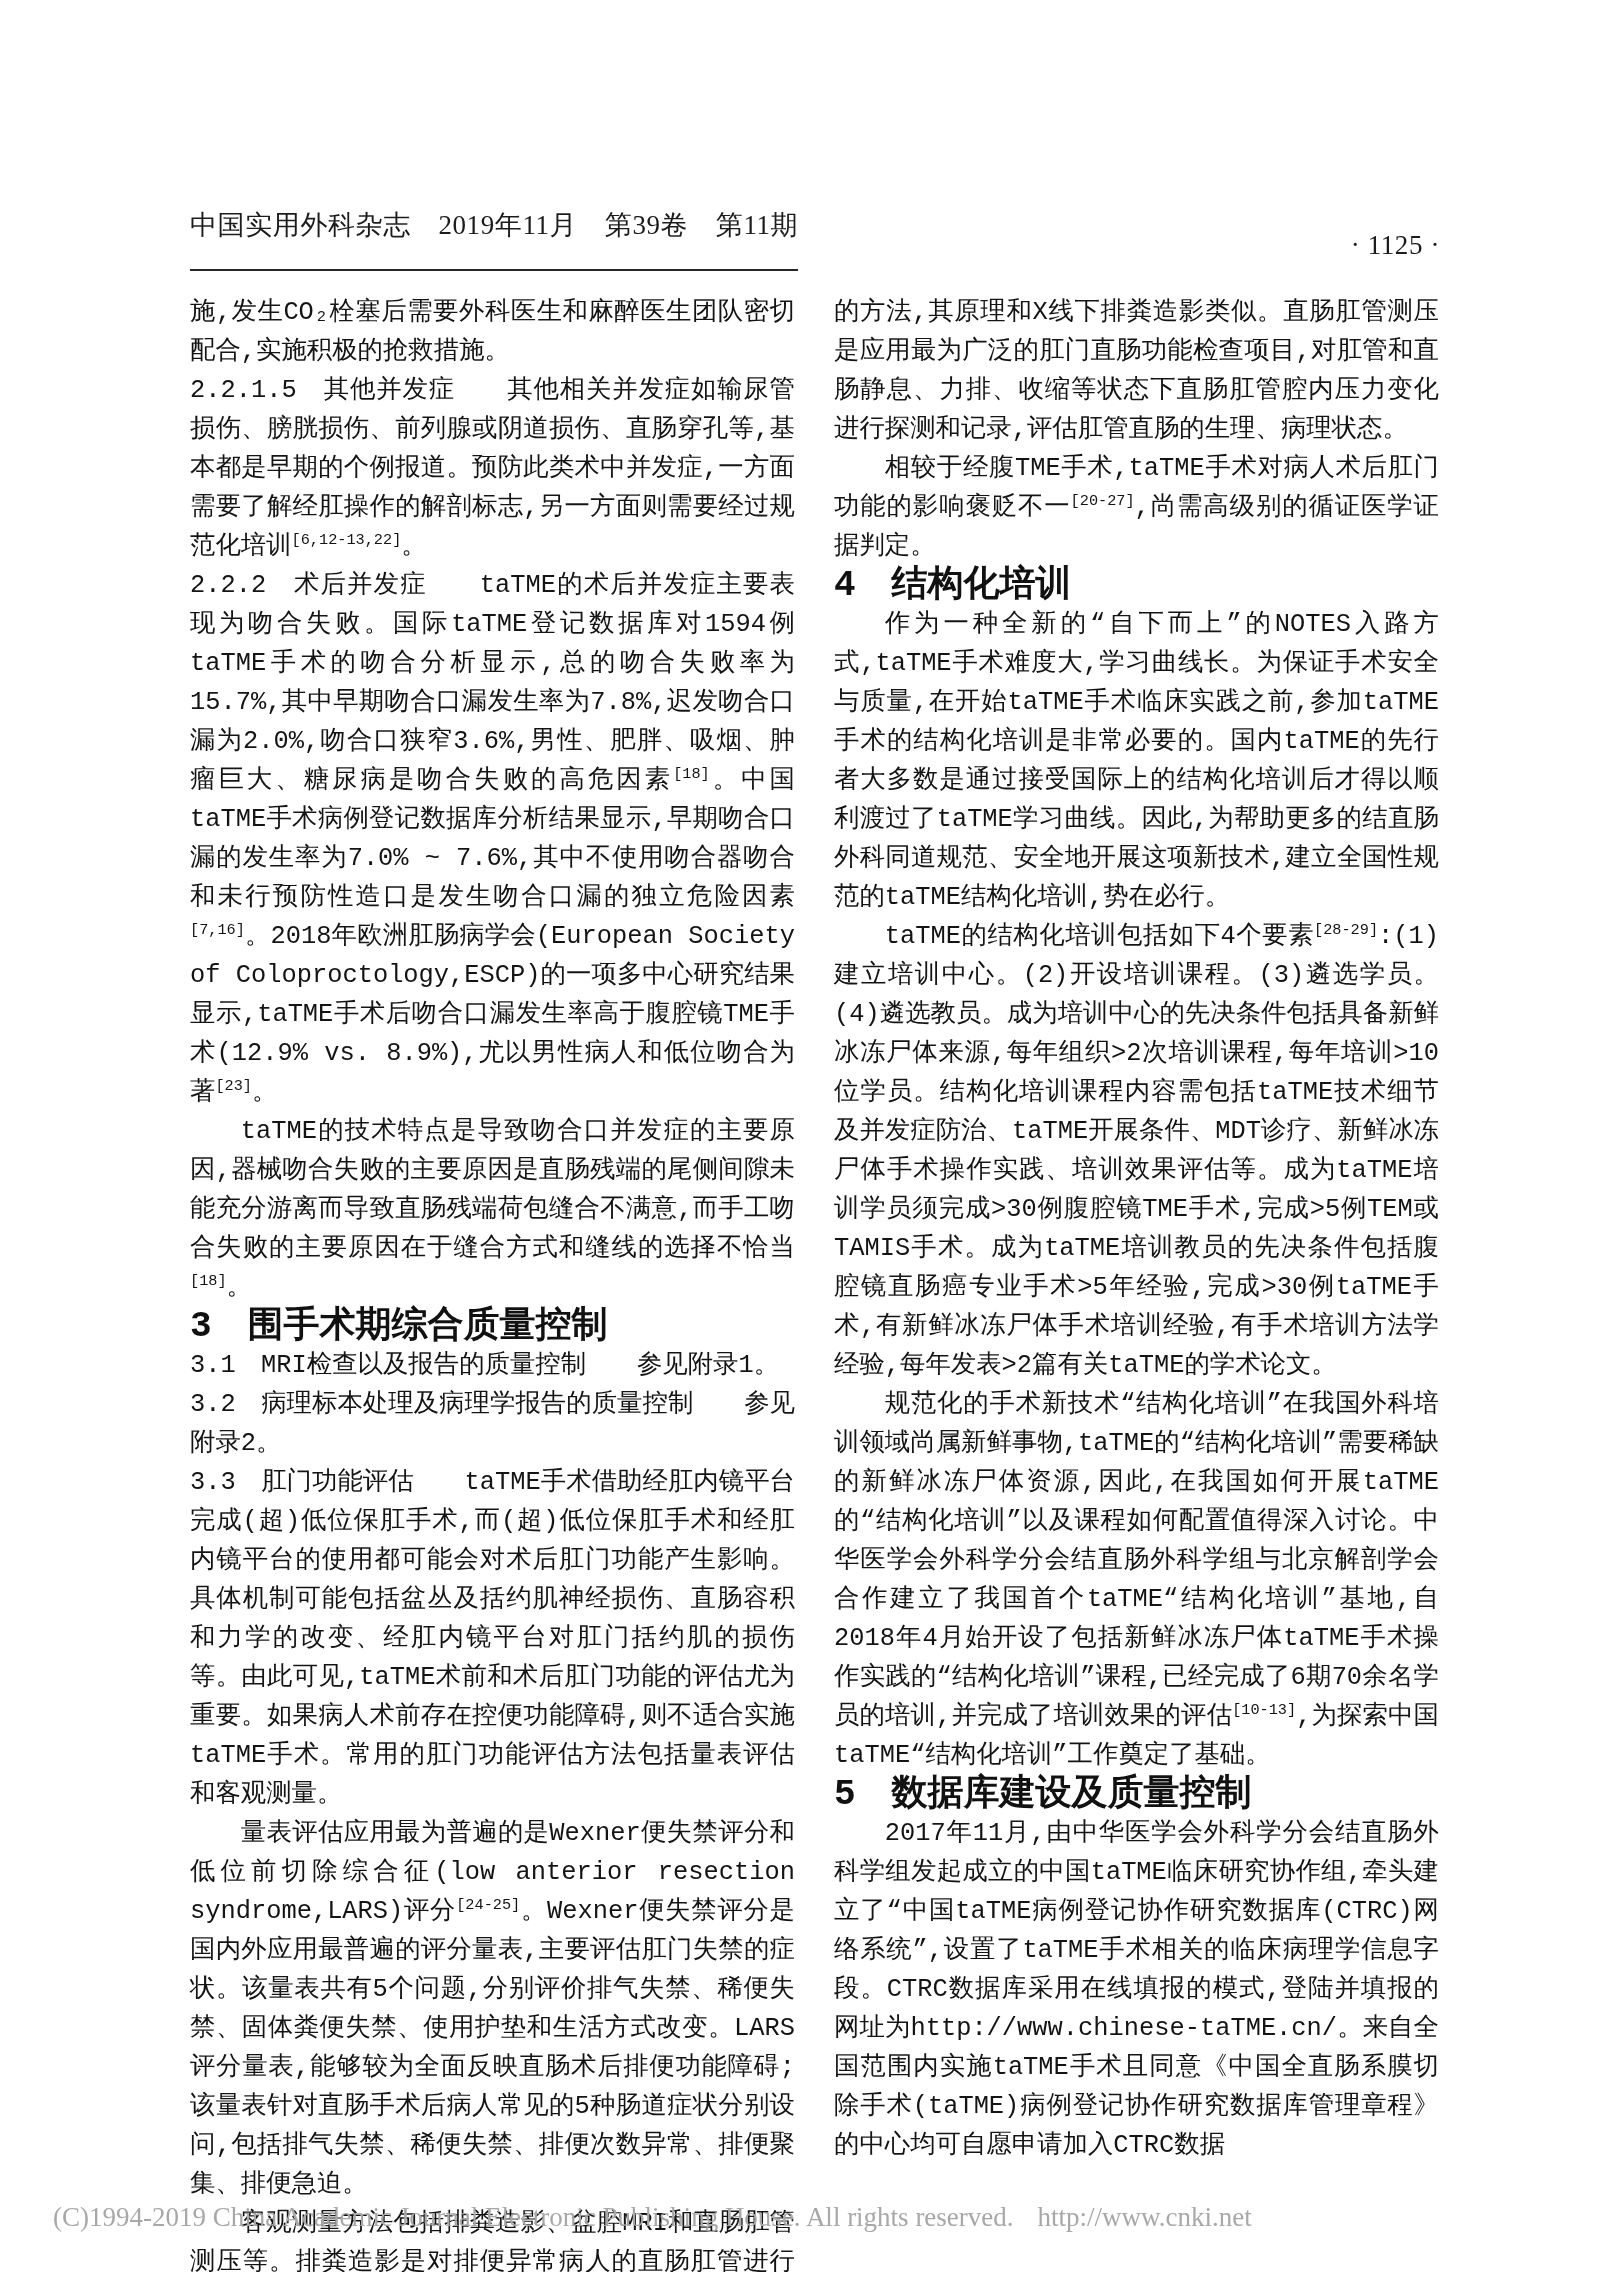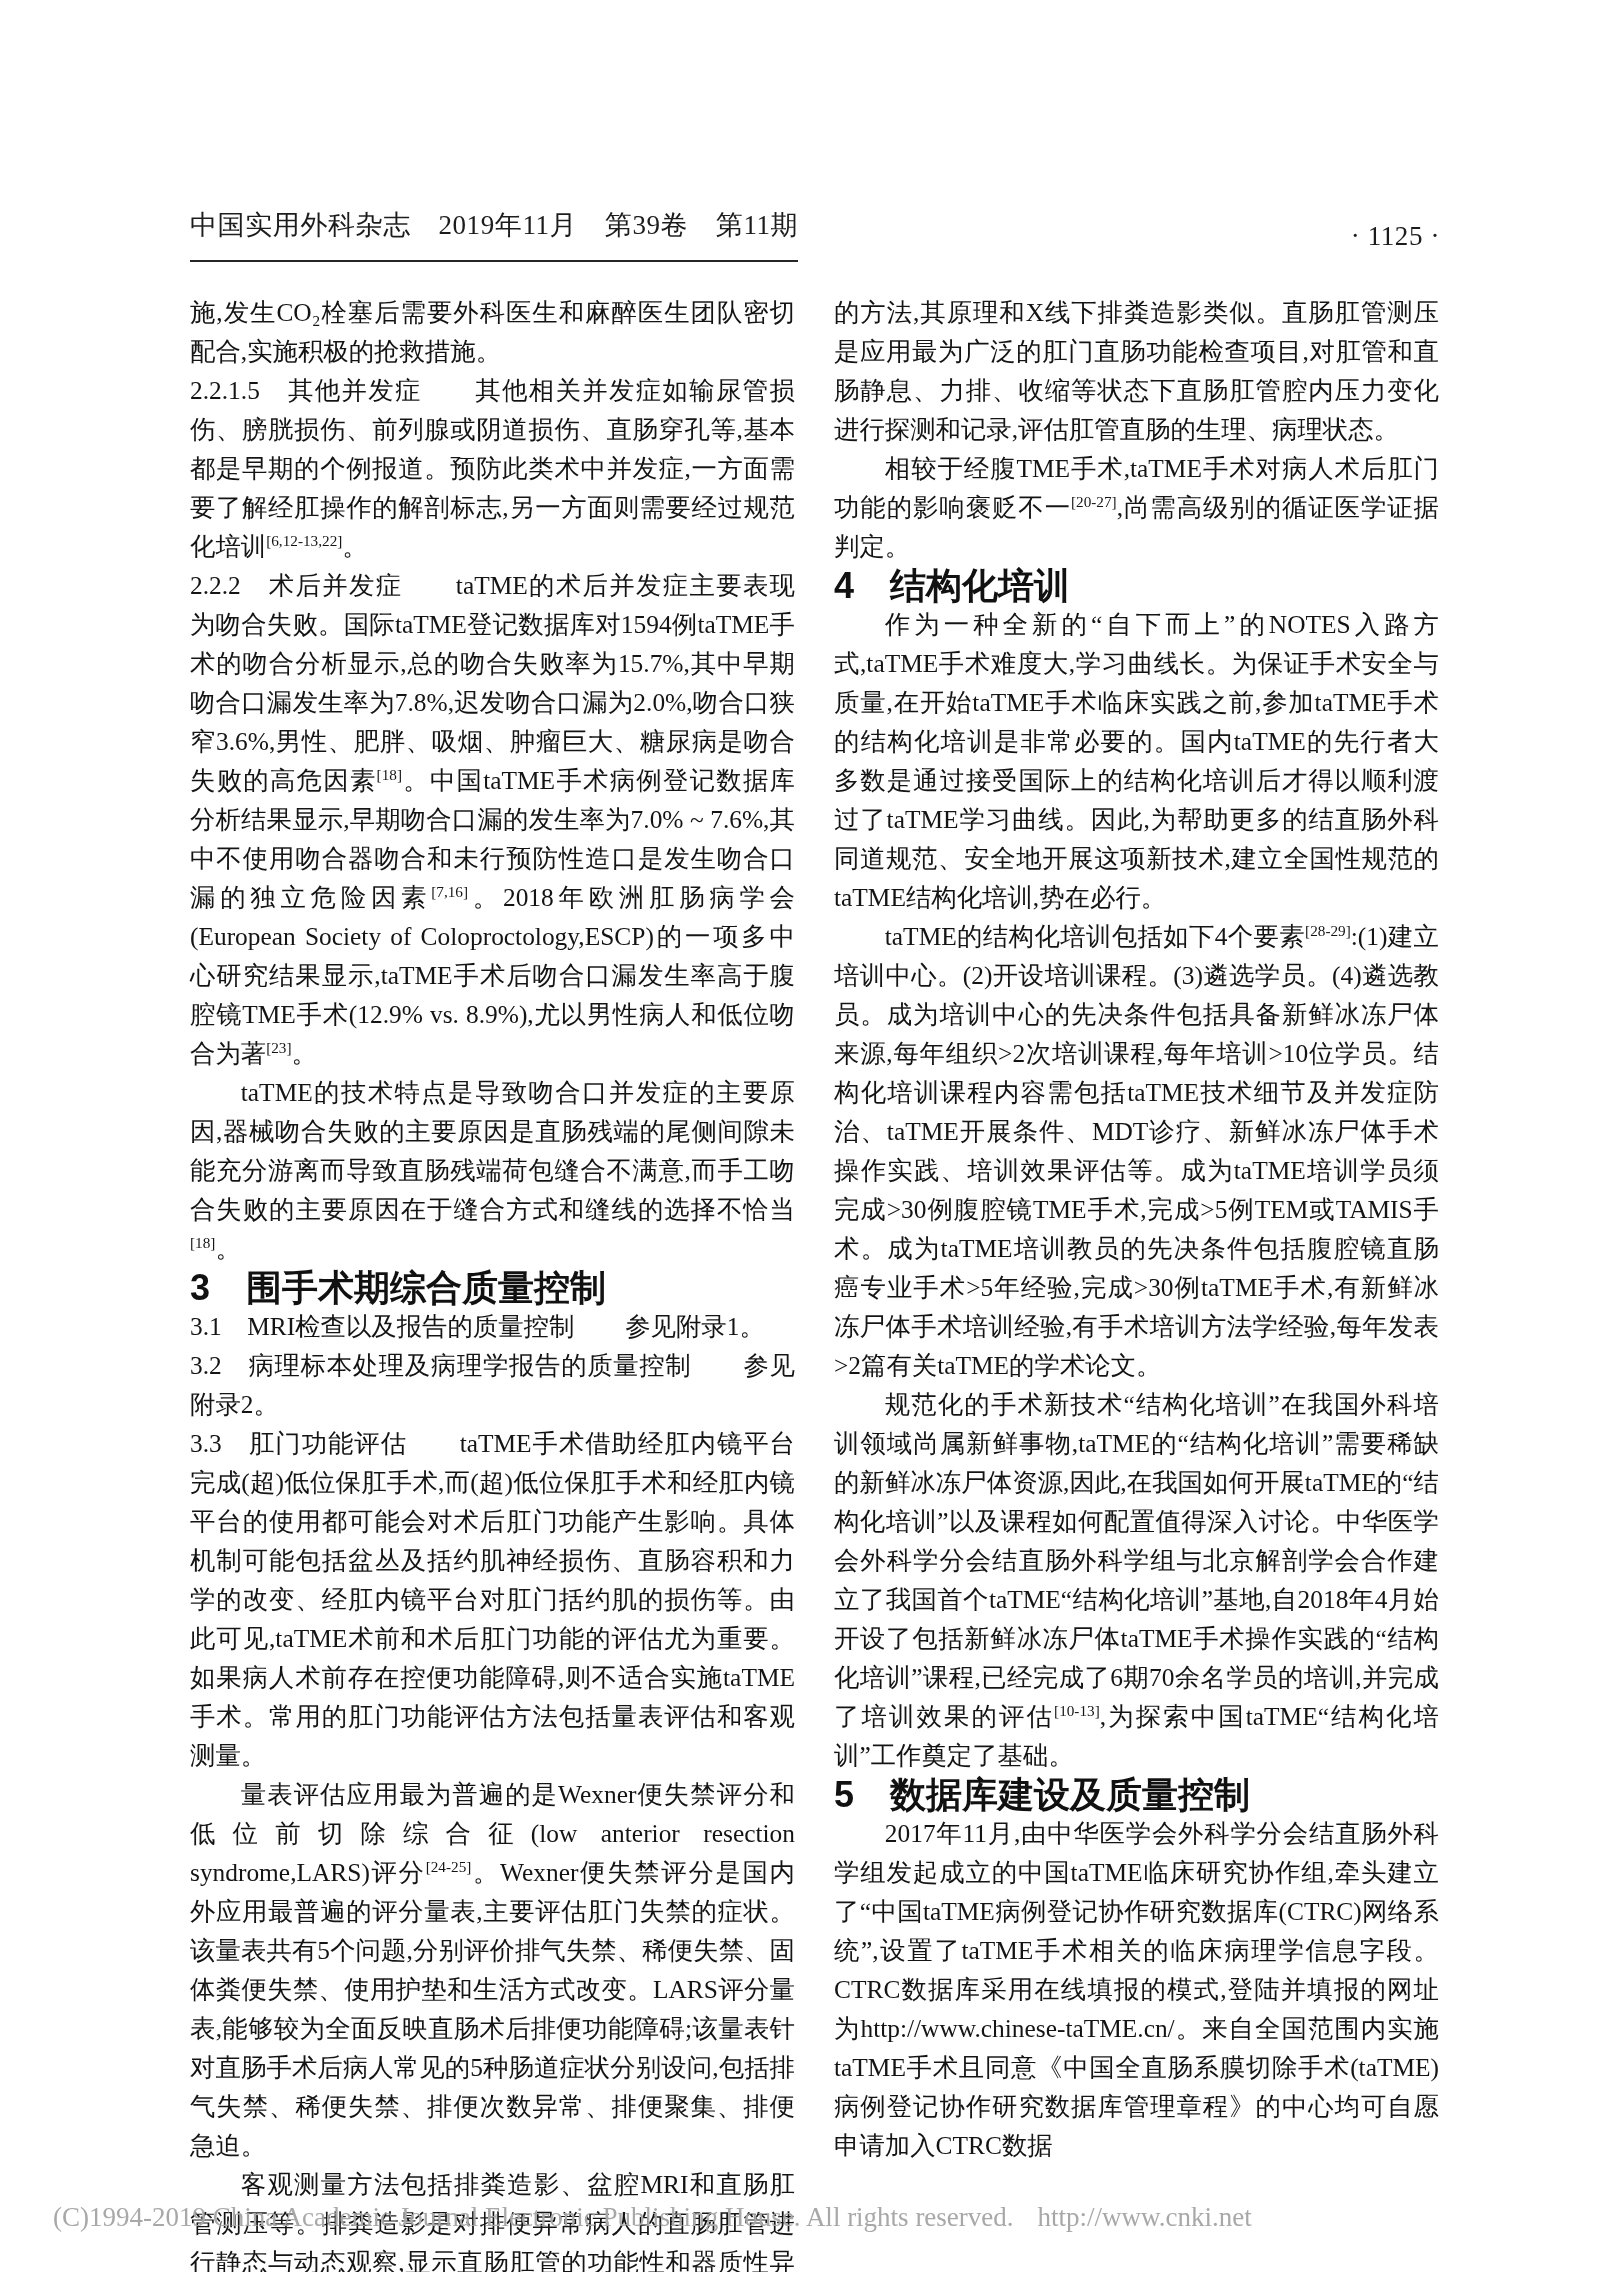--- a/index.html
+++ b/index.html
@@ -18,38 +18,38 @@
   
   .header {
     position: absolute;
     top: 207px; left: 190px; width: 1250px;
     display: flex; justify-content: space-between; align-items: flex-end;
     font-size: 27px; letter-spacing: 0.6px;
     color: #1c1c1c;
   }
   .journal-info {
     border-bottom: 2.5px solid #262626;
-    padding-bottom: 17px;
+    padding-bottom: 26px;
   }
   .page-number { padding-bottom: 10.2px; }
 
   
   .columns {
     position: absolute;
     top: 293px; left: 190px; width: 1250px;
     display: flex; gap: 39px;
   }
   .col {
     width: 605px;
     font-size: 25.4px;
     line-height: 39px;
     text-align: justify;
     color: #141414;
   }
-  .col p { margin: 0; }
+  .col p { margin: 0; font-family: Liberation Mono, monospace; }
   .indent { text-indent: 2em; }
   .sec-h {
     font-family: "Liberation Sans", "DejaVu Sans", sans-serif;
     font-weight: bold;
     font-size: 36px;
     line-height: 39px;
     margin: 43px 0 16.5px 0;
     text-align: left;
     color: #111111;
   }

